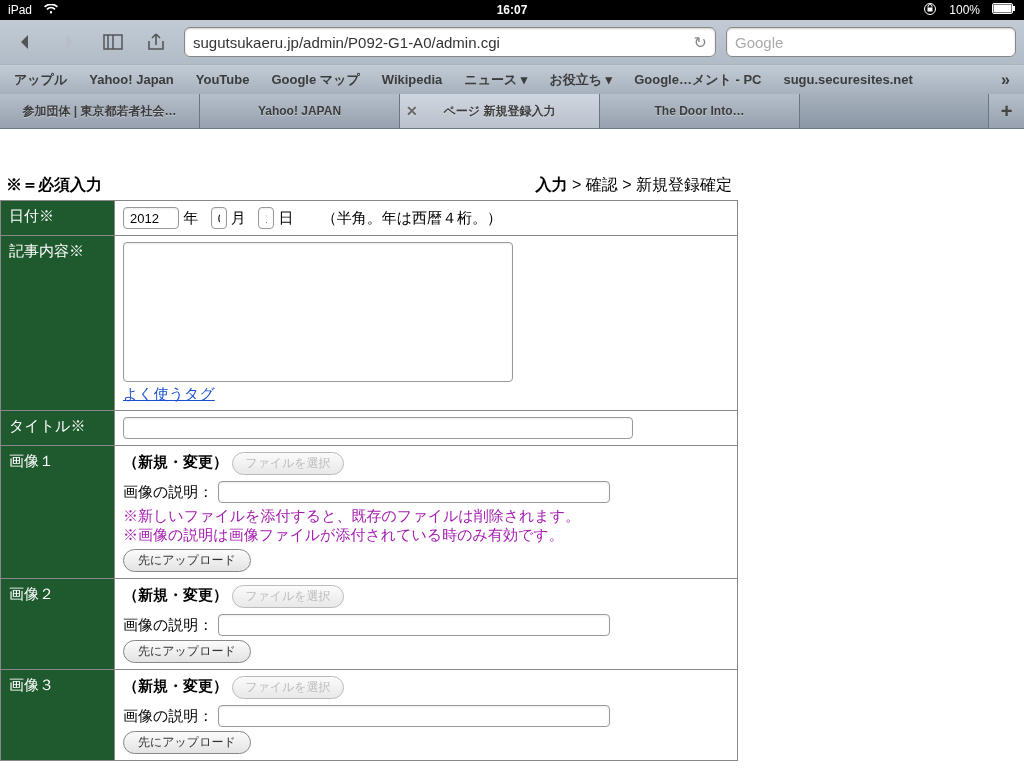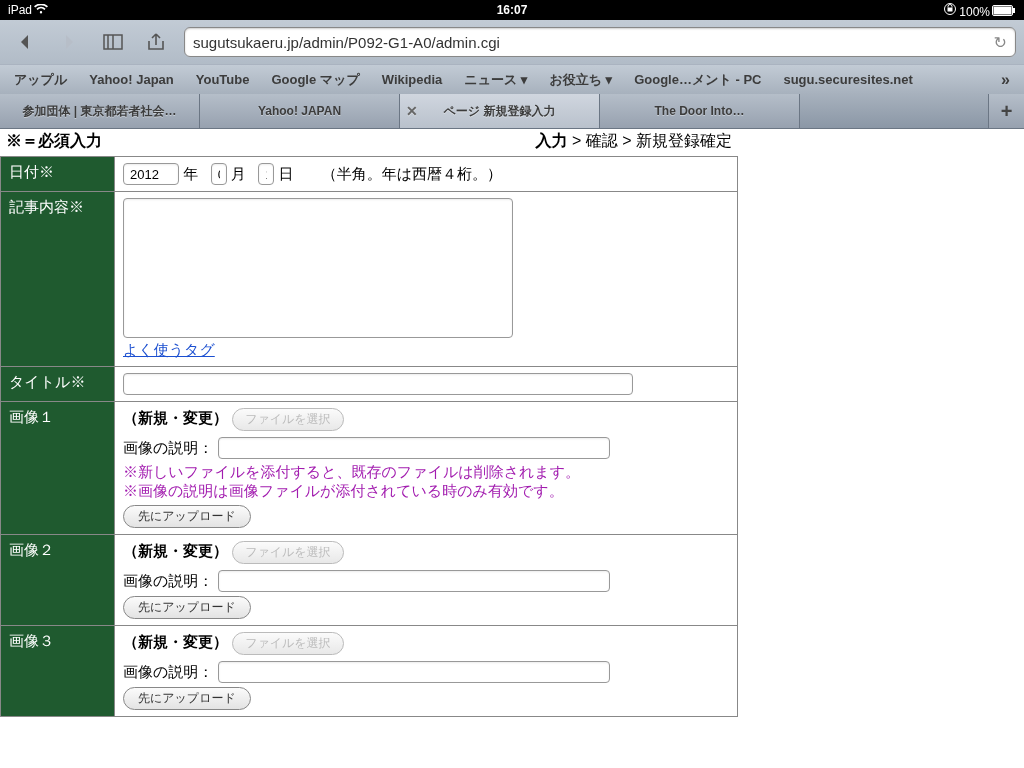--- a/index.html
+++ b/index.html
@@ -14,21 +14,21 @@
   .statusbar {
     height: 20px;
     background: #000;
     color: #fff;
     font-size: 12px;
     display: flex;
     align-items: center;
     padding: 0 8px;
     justify-content: space-between;
   }
-  .status-left, .status-right { display: flex; align-items: flex-end; gap: 2px; }
+  .status-left, .status-right { display: flex; align-items: center; gap: 12px; }
   .status-center { position: absolute; left: 50%; transform: translateX(-50%); font-weight: bold; }
   .wifi-icon { display:inline-block; }
   .chrome {
     background: linear-gradient(#c2cbd5, #99a5b3);
     border-bottom: 1px solid #6b7684;
   }
   .toolbar {
     height: 44px;
     display: flex;
     align-items: center;
@@ -122,20 +122,21 @@
   }
   
   .page {
     background: #fff;
   }
   .page-head {
     display: flex;
     align-items: center;
     padding: 2px 6px 4px 6px;
     font-size: 16px;
+    margin-top: 44px;
   }
   .required-note { font-weight: bold; }
   .breadcrumb { margin-left: auto; font-size: 16px; }
   .breadcrumb .bc-strong { font-weight: bold; }
   table.form {
     border-collapse: collapse;
     width: 738px;
     margin: 0;
   }
   table.form td, table.form th {
@@ -246,20 +247,23 @@
         </svg>
     </div>
     <div class="tb-btn">
       <svg width="20" height="18" viewBox="0 0 20 18">
           <path d="M2 8v8h14V8M9 12V1m0 0L5 5m4-4l4 4" fill="none" stroke="#555" stroke-width="1.6"></path>
         </svg>
     </div>
     <div class="urlbar">
       <span>sugutsukaeru.jp/admin/P092-G1-A0/admin.cgi</span>
       <span class="reload">↻</span>
+    </div>
+    <div class="searchbar">
+      <span>Google</span>
     </div>
   </div>
   <div class="bookmarks">
     <span class="bm-item">アップル</span>
     <span class="bm-item">Yahoo! Japan</span>
     <span class="bm-item">YouTube</span>
     <span class="bm-item">Google マップ</span>
     <span class="bm-item">Wikipedia</span>
     <span class="bm-item">ニュース ▾</span>
     <span class="bm-item">お役立ち ▾</span>

